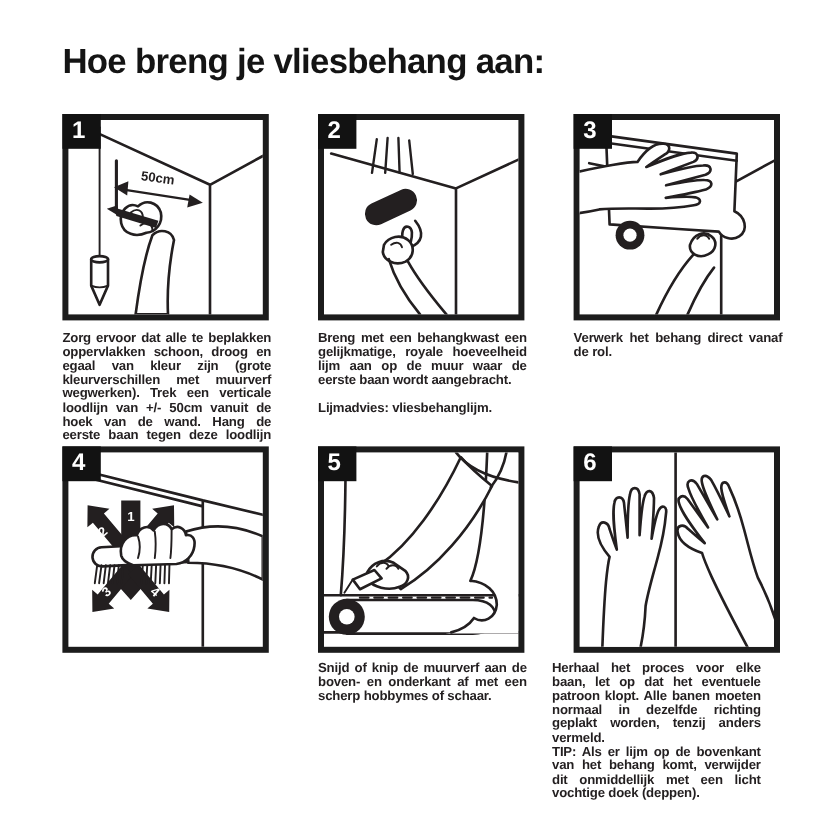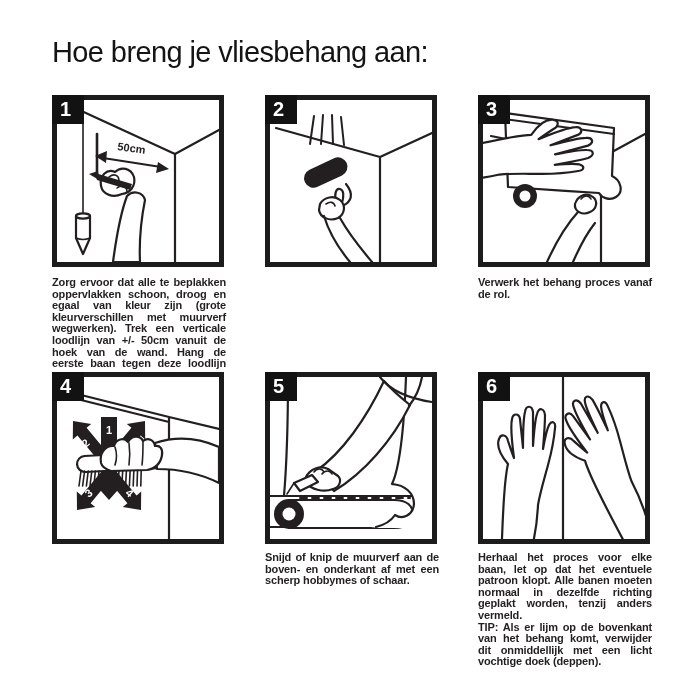--- a/index.html
+++ b/index.html
@@ -1,18 +1,18 @@
 <!DOCTYPE html>
 <html><head>
 <meta charset="utf-8">
 <style>
   html,body{margin:0;padding:0;background:#fff;}
   #poster{position:relative;width:700px;height:700px;background:#fff;overflow:hidden;
           font-family:"Liberation Sans",sans-serif;}
-  .title{position:absolute;left:52px;top:36px;font-size:29px;font-weight:normal;
+  .title{position:absolute;left:52px;top:36px;font-size:29px;font-weight:bold;
          color:#141414;letter-spacing:-0.6px;}
   .panel{position:absolute;width:172px;height:172px;box-sizing:border-box;
          border:5px solid #1c1c1c;background:#fff;}
   .badge{position:absolute;left:-5px;top:-5px;width:32px;height:29px;background:#121212;
          color:#fff;font-weight:bold;font-size:20px;line-height:29px;padding-left:8px;
          box-sizing:border-box;z-index:2;}
   .art{position:absolute;left:0;top:0;width:162px;height:162px;}
   .caption{position:absolute;width:174px;font-size:11px;line-height:11.6px;font-weight:bold;
            color:#231f20;text-align:justify;white-space:pre-line;letter-spacing:-0.15px;}
   
@@ -83,20 +83,23 @@
         <path class="ln" d="M76,84 C84,94 82,102 72,106"></path>
       </g>
       <g>
         <path class="wh" d="M66,102 C64,94 66,88 70,89 C74,90 74,96 72,103 Z"></path>
         <path class="wh" d="M50,104 C54,97 64,95 70,100 C76,105 75,114 68,118 C59,122 50,117 49,110 Z"></path>
         <path class="thin" d="M56,104 C60,101 64,102 65,106"></path>
         <path class="ln" d="M54,116 C60,136 70,150 80,162 M70,118 C80,136 92,150 102,162"></path>
       </g>
     </svg>
   </div>
+  <div class="caption" style="left:265px;top:277px">Breng met een behangkwast een gelijkmatige, royale hoeveelheid lijm aan op de muur waar de eerste baan wordt aangebracht.
+
+Lijmadvies: vliesbehanglijm.</div>
 
   <div class="panel" style="left:478px;top:95px">
     <div class="badge">3</div>
     <svg class="art" viewBox="0 0 162 162">
       <g>
         <path class="ln" d="M8,36 L118,58 M118,58 L162,34 M118,58 V162"></path>
       </g>
       <g>
         <path class="wh" d="M22,13 L131,28 L129,76 C138,80 141,92 133,97 C127,101 119,98 116,93 C86,91 52,89 25,87 Z"></path>
         <path class="thin" style="stroke-width:2" d="M22,19 L131,34"></path>
@@ -108,21 +111,21 @@
       <g>
         <use href="#hand6" transform="translate(0,-38) rotate(75 58 90) scale(1)"></use>
       </g>
       <g>
         <path class="ln" d="M64,162 C74,140 84,124 95,112 M90,162 C97,146 104,133 112,123"></path>
         <path class="wh" d="M92,104 C95,95 104,92 110,97 C115,101 114,109 107,112 C99,116 91,111 92,104 Z"></path>
         <path class="thin" d="M98,99 C101,95 106,95 108,99"></path>
       </g>
     </svg>
   </div>
-  <div class="caption" style="left:478px;top:277px">Verwerk het behang proces vanaf de rol.</div>
+  <div class="caption" style="left:478px;top:277px">Verwerk het behang direct vanaf de rol.</div>
 
   <div class="panel" style="left:52px;top:372px">
     <div class="badge">4</div>
     <svg class="art" viewBox="0 0 162 162">
       <g>
         <path class="ln" d="M8,14 L112,40 M8,19 L112,45 M112,40 V162 M112,40 L162,52"></path>
       </g>
       <g>
         <polygon class="blk" points="52,123 36,105 44,105 44,40 60,40 60,105 68,105"></polygon>
         <use href="#arrowproto" transform="translate(16,44) rotate(-40)"></use>
@@ -183,16 +186,16 @@
     <svg class="art" viewBox="0 0 162 162">
       <path class="ln" d="M80,0 V162"></path>
       <g>
         <use href="#hand6" transform="translate(-14,-8)"></use>
       </g>
       <g>
         <use href="#hand6" transform="translate(58,-20) rotate(-30 58 90)"></use>
       </g>
     </svg>
   </div>
-  <div class="caption" style="left:478px;top:552px">Herhaal het proces voor elke baan, let op dat het eventuele patroon klopt. Alle banen moeten normaal in dezelfde richting geplakt worden, tenzij anders vermeld.
+  <div class="caption" style="left:460px;top:552px">Herhaal het proces voor elke baan, let op dat het eventuele patroon klopt. Alle banen moeten normaal in dezelfde richting geplakt worden, tenzij anders vermeld.
 TIP: Als er lijm op de bovenkant van het behang komt, verwijder dit onmiddellijk met een licht vochtige doek (deppen).</div>
 
 </div>
 
 </body></html>

